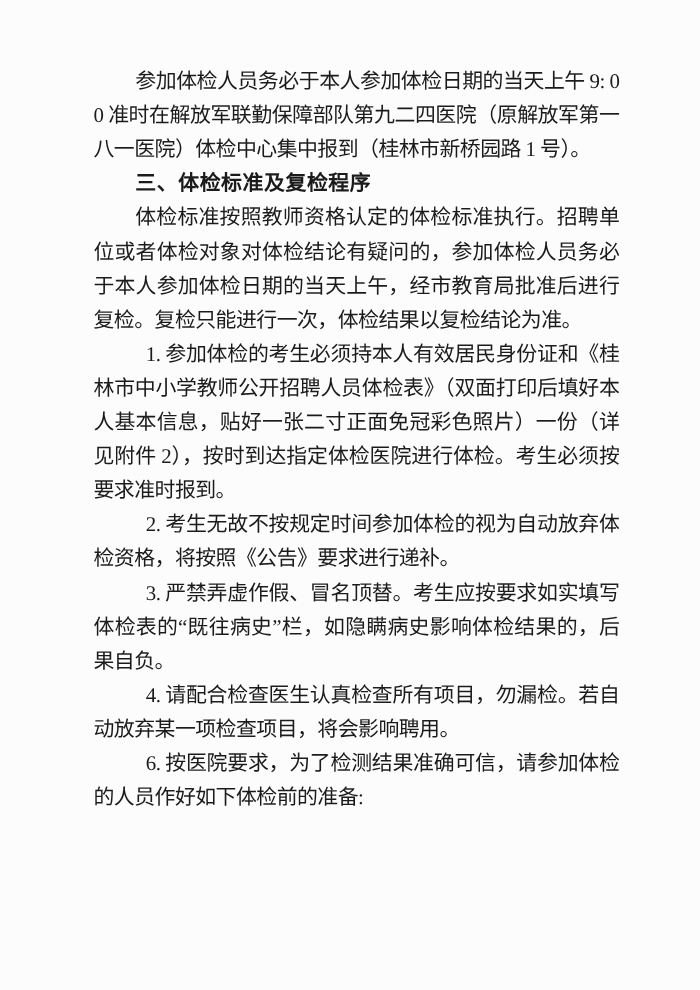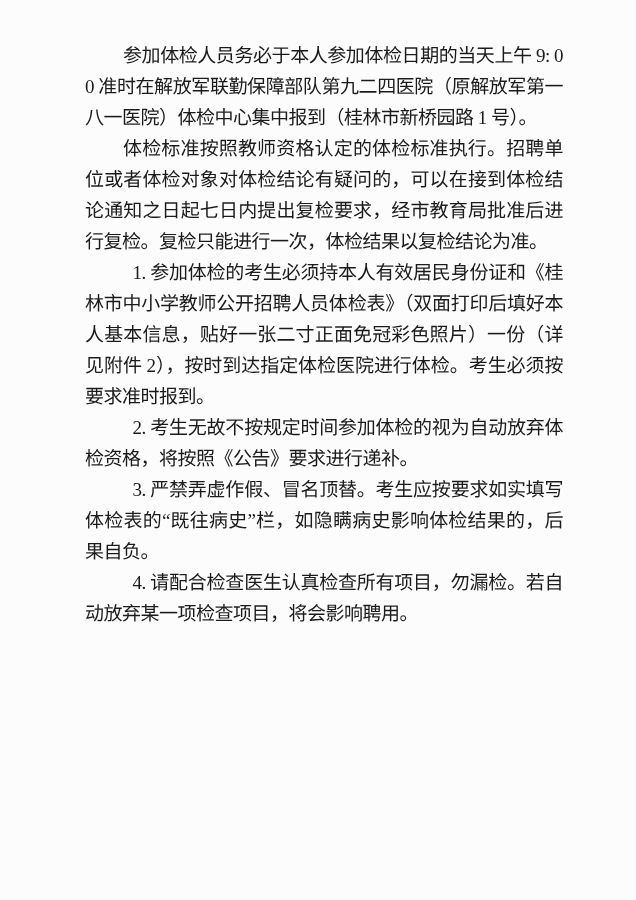--- a/index.html
+++ b/index.html
@@ -12,21 +12,21 @@
   body{
     background:var(--page-bg);
     font-family:"Liberation Serif","DejaVu Serif",serif;
     color:var(--text-color);
     overflow:hidden;
   }
   .page{
     position:relative;
     width:636px;
     height:900px;
-    padding:40px 73px 0 85px; 
+    padding:59px 73px 0 85px; 
   }
   .doc-body{
     width:478px;
     font-size:19px;
     line-height:31px;
     text-align:justify;
     word-break:break-all;
     letter-spacing:-0.5px;
   }
   p.para{
@@ -42,19 +42,21 @@
     letter-spacing:0.5px;
     font-size:19px;
   }
 </style>
 </head>
 <body>
 
 <div class="page">
   <div class="doc-body">
     <p class="para">参加体检人员务必于本人参加体检日期的当天上午 9: 00 准时在解放军联勤保障部队第九二四医院（原解放军第一八一医院）体检中心集中报到（桂林市新桥园路 1 号）。</p>
-    <p class="para">体检标准按照教师资格认定的体检标准执行。招聘单位或者体检对象对体检结论有疑问的，可以在接到体检结论通知之日起七日内提出复检要求，经市教育局批准后进行复检。复检只能进行一次，体检结果以复检结论为准。</p>
+    <p class="heading">三、体检标准及复检程序</p>
+    <p class="para">体检标准按照教师资格认定的体检标准执行。招聘单位或者体检对象对体检结论有疑问的，参加体检人员务必于本人参加体检日期的当天上午，经市教育局批准后进行复检。复检只能进行一次，体检结果以复检结论为准。</p>
     <p class="num-para">1. 参加体检的考生必须持本人有效居民身份证和《桂林市中小学教师公开招聘人员体检表》（双面打印后填好本人基本信息，贴好一张二寸正面免冠彩色照片）一份（详见附件 2），按时到达指定体检医院进行体检。考生必须按要求准时报到。</p>
     <p class="num-para">2. 考生无故不按规定时间参加体检的视为自动放弃体检资格，将按照《公告》要求进行递补。</p>
     <p class="num-para">3. 严禁弄虚作假、冒名顶替。考生应按要求如实填写体检表的“既往病史”栏，如隐瞒病史影响体检结果的，后果自负。</p>
     <p class="num-para">4. 请配合检查医生认真检查所有项目，勿漏检。若自动放弃某一项检查项目，将会影响聘用。</p>
+    <p class="num-para">6. 按医院要求，为了检测结果准确可信，请参加体检的人员作好如下体检前的准备:</p>
   </div>
 </div>
 
 </body></html>

